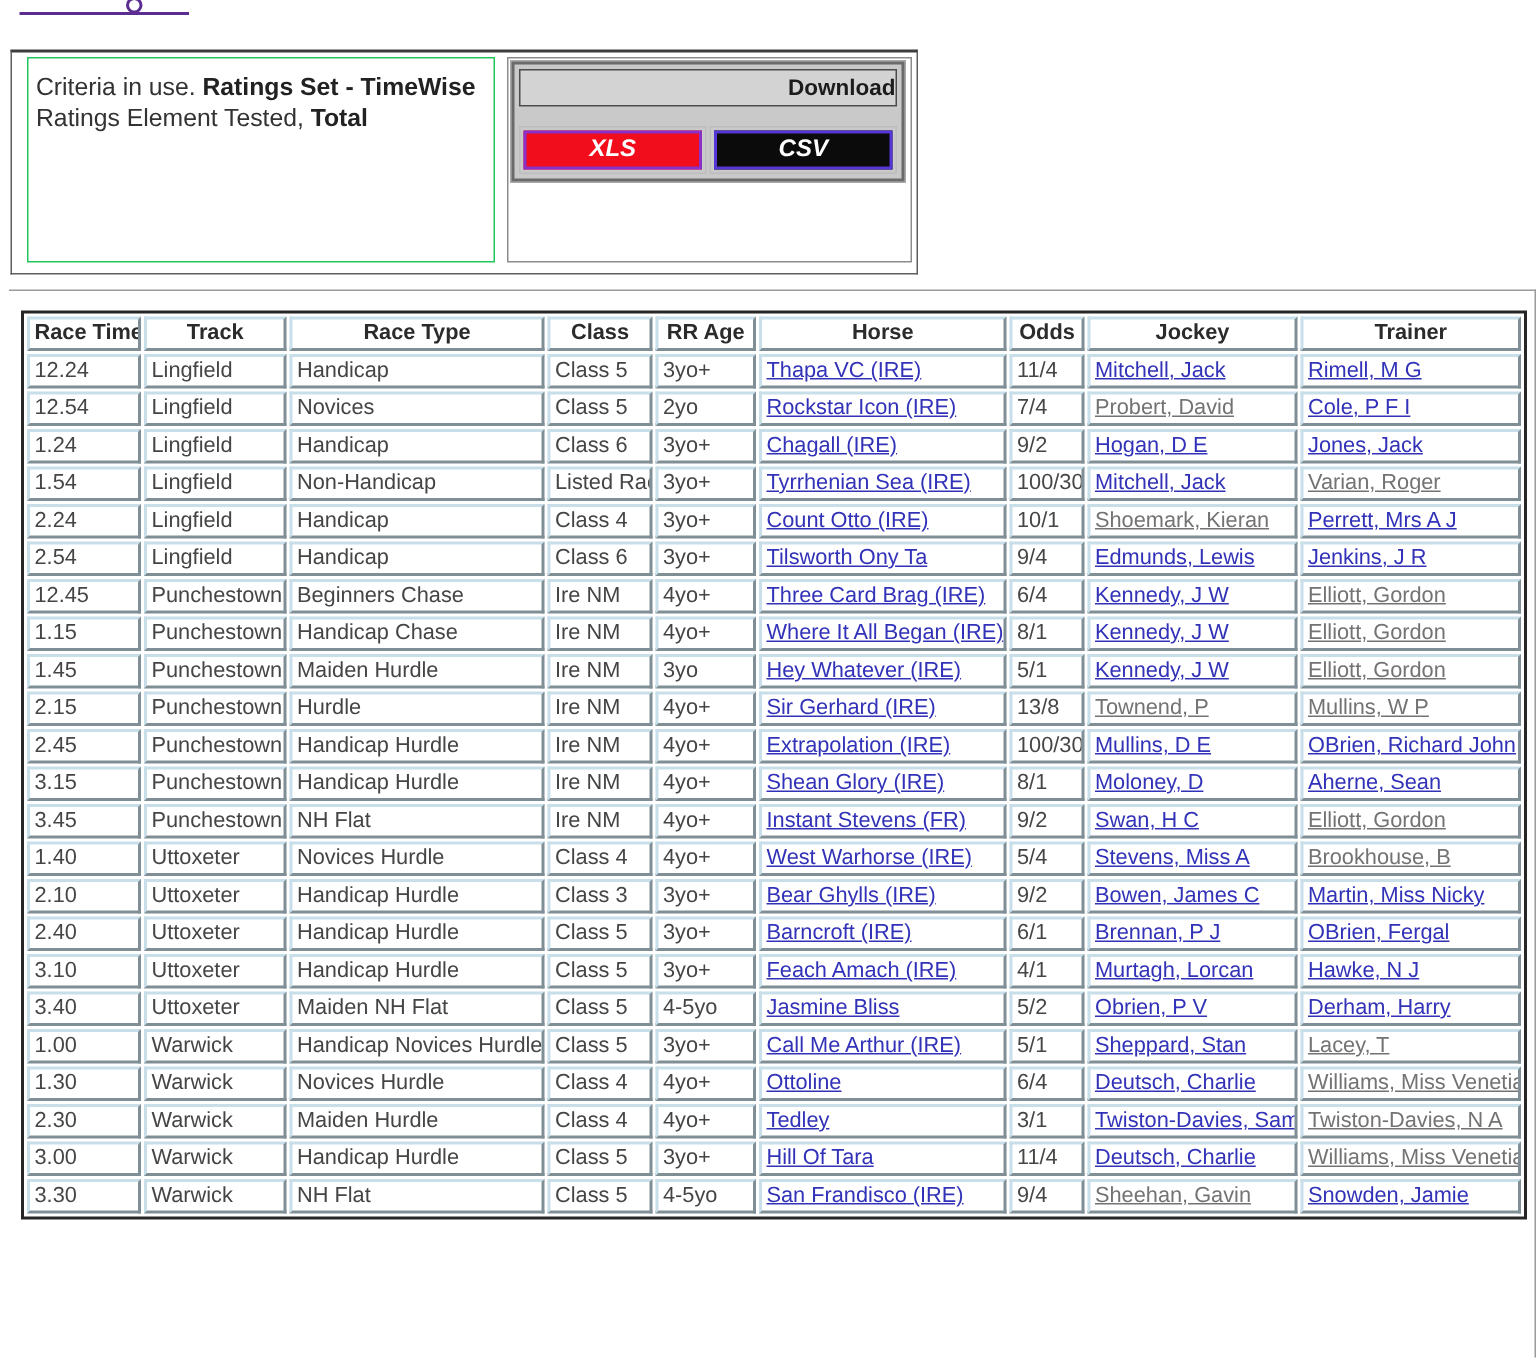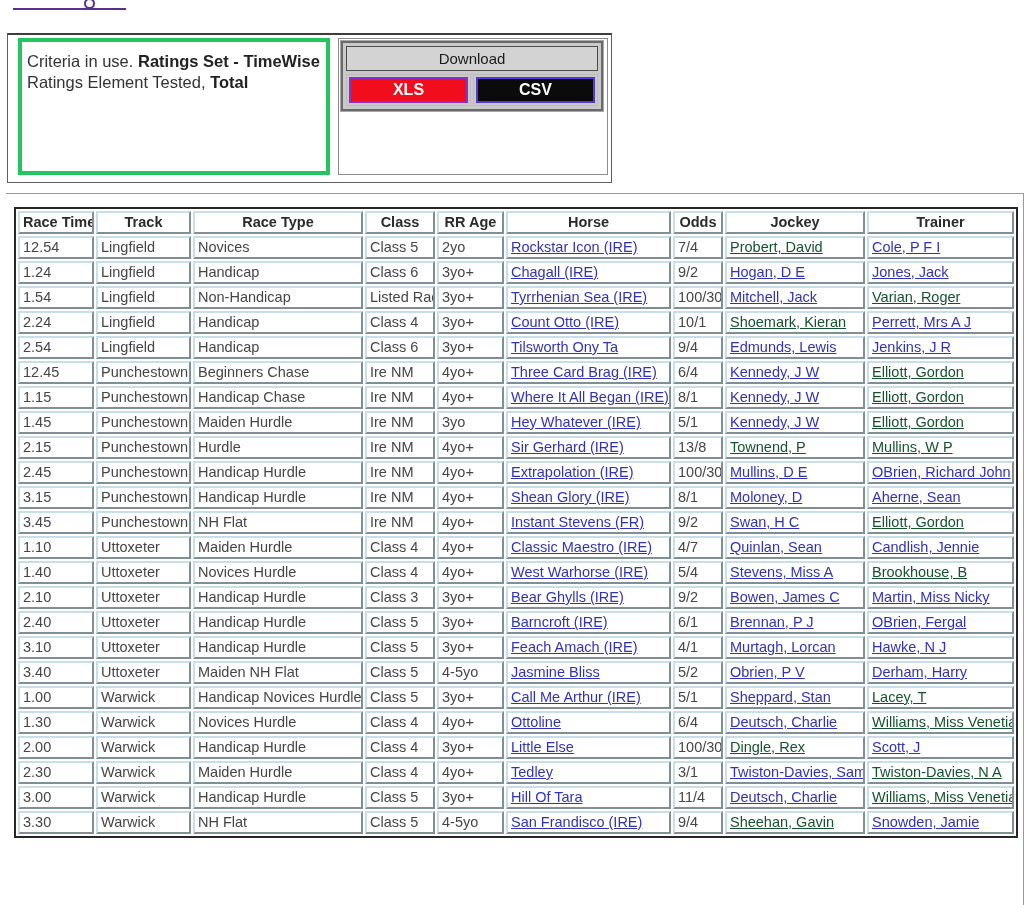--- a/index.html
+++ b/index.html
@@ -9,51 +9,51 @@
   }
   
   .top-link{position:absolute;left:13px;top:0;width:113px;height:8px;
     border-bottom:2px solid #5b2d91;cursor:pointer;}
   .top-link .g-tail{position:absolute;left:71px;top:-2px;width:7px;height:7px;
     border:2px solid #5b2d91;border-radius:50%;background:#fff;}
   
   .header-box{position:absolute;left:7px;top:33px;width:603px;height:147px;
     border:1px solid #5f5f5f;border-top:2px solid #3d3d3d;background:#fff;}
   .criteria-panel{position:absolute;left:10px;top:3px;width:312px;height:137px;
-    border:4px solid #22c55e;background:#fff;box-sizing:border-box;padding:9px 5px 0 5px;}
+    border:1px solid #22c55e;background:#fff;box-sizing:border-box;padding:9px 5px 0 5px;}
   .criteria-text{font-size:16.5px;line-height:21px;color:#333;}
   .criteria-text b{color:#222;}
   .btn-row{margin-top:13px;}
   .btn-row2{margin-top:9px;}
   .hbtn{display:inline-block;background:#f2ebd0;border:1px solid #3f3f37;
     box-shadow:1px 1px 0 1px #b9b9b1;font-weight:bold;font-size:15px;color:#111;
     padding:2px 5px;margin-right:6px;cursor:pointer;font-family:inherit;}
   .download-panel{position:absolute;left:330px;top:3px;width:270px;height:137px;
     border:1px solid #8c8c8c;background:#fff;box-sizing:border-box;padding:2px;}
   .dl-table{width:262px;background:#c9c9c9;border:2px solid #6a6a6a;
     box-shadow:0 0 0 1px #a8a8a8;padding:2px;box-sizing:border-box;}
-  .dl-header{background:#d3d3d3;border:1px solid #4c4c4c;font-weight:normal;
-    font-size:15px;color:#1c1c1c;text-align:center;padding:3px 0;margin:1px;}
-  .dl-buttons{display:flex;margin-top:2px;}
+  .dl-header{background:#d3d3d3;border:1px solid #4c4c4c;font-weight:bold;
+    font-size:15px;color:#1c1c1c;text-align:right;padding:3px 0;margin:1px;}
+  .dl-buttons{display:flex;margin-top:12px;font-style:italic;}
   .dl-cell{flex:1;padding:2px;margin:1px;border:1px solid #bdbdbd;}
   .dl-btn{display:block;text-align:center;font-weight:bold;font-size:16px;
     color:#ffffff;padding:2px 0;cursor:pointer;text-decoration:none;}
   
   .results-wrapper{position:absolute;left:6px;top:193px;width:1017px;height:720px;
     border-top:1px solid #9a9a9a;border-right:1px solid #9a9a9a;background:#fff;}
   table.results{margin:13px 0 0 8px;border-collapse:separate;border-spacing:2px;
     table-layout:fixed;width:1000px;background:#ffffff;border:2px solid #262626;}
   table.results th, table.results td{
     border:2px outset #c8dfe9;height:17px;line-height:17px;
     padding:1px 3px;white-space:nowrap;overflow:hidden;background:#fff;}
   table.results th{font-weight:bold;font-size:14.5px;color:#2b2b2b;text-align:center;}
   table.results td{font-size:14.5px;color:#454545;text-align:left;}
   table.results a{text-decoration:underline;cursor:pointer;}
   a.lnk-new{color:#3232b8;}
-  a.lnk-visited{color:#14532d;margin-top:11px;}
+  a.lnk-visited{color:#737373;margin-top:11px;}
 </style>
 </head>
 <body>
 
 <a class="top-link">
     <span class="g-tail"></span>
   </a>
 
 <div class="header-box">
 
@@ -101,20 +101,31 @@
           <th>Class</th>
           <th>RR Age</th>
           <th>Horse</th>
           <th>Odds</th>
           <th>Jockey</th>
           <th>Trainer</th>
         </tr>
       </thead>
     <tbody id="results-body">
         <tr>
+          <td>12.24</td>
+          <td>Lingfield</td>
+          <td>Handicap</td>
+          <td>Class 5</td>
+          <td>3yo+</td>
+          <td><a class="lnk-new">Thapa VC (IRE)</a></td>
+          <td>11/4</td>
+          <td><a class="lnk-new">Mitchell, Jack</a></td>
+          <td><a class="lnk-new">Rimell, M G</a></td>
+        </tr>
+        <tr>
           <td>12.54</td>
           <td>Lingfield</td>
           <td>Novices</td>
           <td>Class 5</td>
           <td>2yo</td>
           <td><a class="lnk-new">Rockstar Icon (IRE)</a></td>
           <td>7/4</td>
           <td><a class="lnk-visited">Probert, David</a></td>
           <td><a class="lnk-new">Cole, P F I</a></td>
         </tr>
@@ -233,31 +244,20 @@
           <td>Punchestown</td>
           <td>NH Flat</td>
           <td>Ire NM</td>
           <td>4yo+</td>
           <td><a class="lnk-new">Instant Stevens (FR)</a></td>
           <td>9/2</td>
           <td><a class="lnk-new">Swan, H C</a></td>
           <td><a class="lnk-visited">Elliott, Gordon</a></td>
         </tr>
         <tr>
-          <td>1.10</td>
-          <td>Uttoxeter</td>
-          <td>Maiden Hurdle</td>
-          <td>Class 4</td>
-          <td>4yo+</td>
-          <td><a class="lnk-new">Classic Maestro (IRE)</a></td>
-          <td>4/7</td>
-          <td><a class="lnk-new">Quinlan, Sean</a></td>
-          <td><a class="lnk-new">Candlish, Jennie</a></td>
-        </tr>
-        <tr>
           <td>1.40</td>
           <td>Uttoxeter</td>
           <td>Novices Hurdle</td>
           <td>Class 4</td>
           <td>4yo+</td>
           <td><a class="lnk-new">West Warhorse (IRE)</a></td>
           <td>5/4</td>
           <td><a class="lnk-new">Stevens, Miss A</a></td>
           <td><a class="lnk-visited">Brookhouse, B</a></td>
         </tr>
@@ -321,31 +321,20 @@
           <td>Warwick</td>
           <td>Novices Hurdle</td>
           <td>Class 4</td>
           <td>4yo+</td>
           <td><a class="lnk-new">Ottoline</a></td>
           <td>6/4</td>
           <td><a class="lnk-new">Deutsch, Charlie</a></td>
           <td><a class="lnk-visited">Williams, Miss Venetia</a></td>
         </tr>
         <tr>
-          <td>2.00</td>
-          <td>Warwick</td>
-          <td>Handicap Hurdle</td>
-          <td>Class 4</td>
-          <td>3yo+</td>
-          <td><a class="lnk-new">Little Else</a></td>
-          <td>100/30</td>
-          <td><a class="lnk-visited">Dingle, Rex</a></td>
-          <td><a class="lnk-new">Scott, J</a></td>
-        </tr>
-        <tr>
           <td>2.30</td>
           <td>Warwick</td>
           <td>Maiden Hurdle</td>
           <td>Class 4</td>
           <td>4yo+</td>
           <td><a class="lnk-new">Tedley</a></td>
           <td>3/1</td>
           <td><a class="lnk-new">Twiston-Davies, Sam</a></td>
           <td><a class="lnk-visited">Twiston-Davies, N A</a></td>
         </tr>

